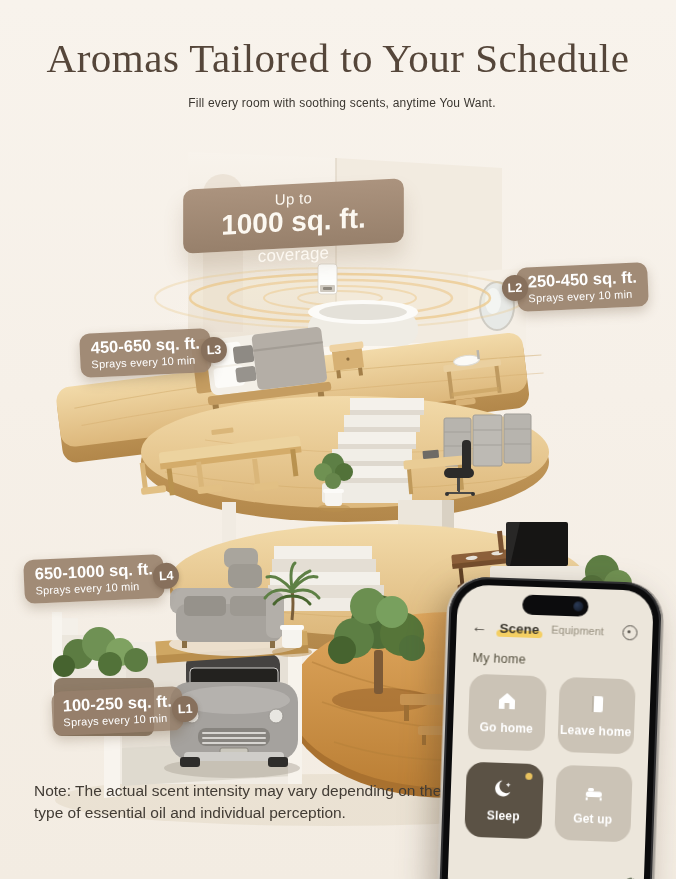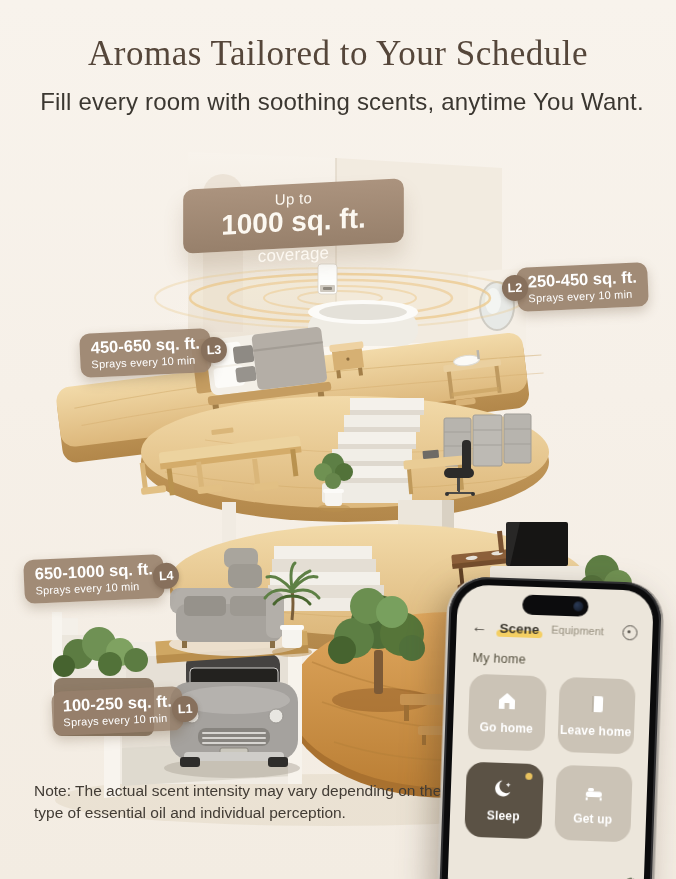--- a/index.html
+++ b/index.html
@@ -7,22 +7,22 @@
     width:676px;height:879px;position:relative;overflow:hidden;
     background:linear-gradient(180deg,#f8f3ec 0%,#f6f0e8 45%,#f3ece2 100%);
     font-family:"Liberation Sans", sans-serif;
   }
   .stage{position:absolute;inset:0;}
   .stage::before{content:"";position:absolute;left:90px;top:160px;width:500px;height:420px;
     background:radial-gradient(closest-side,#fcf8f1 0%,rgba(252,248,241,0) 75%);}
 
   
   .hdr{position:absolute;top:0;left:0;right:0;text-align:center;z-index:5;}
-  .title{margin-top:34px;font-family:"Liberation Serif", serif;font-size:35px;color:#55463a;letter-spacing:.5px;}
-  .subtitle{margin-top:14px;font-size:24px;color:#3b3731;letter-spacing:.2px;padding-left:8px;}
+  .title{margin-top:34px;font-family:"Liberation Serif", serif;font-size:41px;color:#55463a;letter-spacing:.5px;}
+  .subtitle{margin-top:14px;font-size:12px;color:#3b3731;letter-spacing:.2px;padding-left:8px;}
 
   
   .badge{
     position:absolute;left:183px;top:184px;width:221px;height:64px;z-index:6;
     background:linear-gradient(180deg,#ab937e,#97806b);
     border-radius:10px;transform:rotate(-3deg) skewX(-3deg);
     box-shadow:0 14px 20px rgba(120,92,60,.18);
     color:#fcf8f1;text-align:center;padding-top:6px;box-sizing:border-box;
   }
   .badge .b1{font-size:15px;letter-spacing:.3px;}

